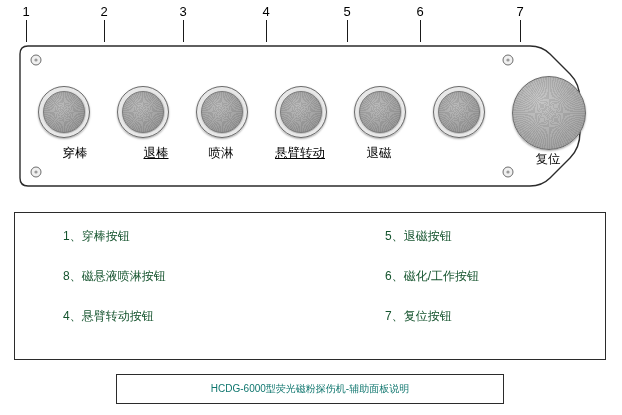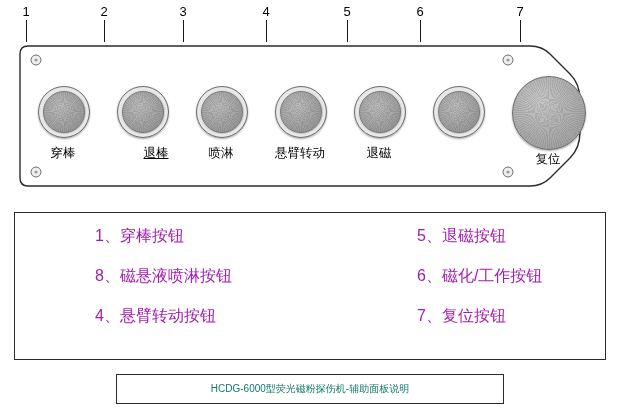--- a/index.html
+++ b/index.html
@@ -111,26 +111,25 @@
     border: 1px solid #2b2b2b;
     box-sizing: border-box;
   }
   .legend-col {
     position: absolute;
     top: 14px;
   }
   .legend-col.left { left: 48px; }
   .legend-col.right { left: 370px; }
   .legend-item {
-    font-size: 16px;
+    font-size: 12px;
     line-height: 18px;
     margin-bottom: 22px;
     white-space: nowrap;
-    color: #a21caf;
-    margin-left: 32px;
+    color: #14532d;
   }
 
   
   #caption {
     position: absolute;
     left: 116px;
     top: 374px;
     width: 388px;
     height: 30px;
     border: 1px solid #2b2b2b;
@@ -213,36 +212,36 @@
     <circle cx="22" cy="132" r="1.6" fill="#9a9a9a"></circle>
     <circle cx="494" cy="20" r="5" fill="#f0f0f0" stroke="#6d6d6d" stroke-width="1"></circle>
     <circle cx="494" cy="20" r="1.6" fill="#9a9a9a"></circle>
     <circle cx="494" cy="132" r="5" fill="#f0f0f0" stroke="#6d6d6d" stroke-width="1"></circle>
     <circle cx="494" cy="132" r="1.6" fill="#9a9a9a"></circle>
   </svg>
 
   <div class="btn" style="left:24px;  top:46px; width:50px; height:50px;">
     <div class="btn-inner"></div>
   </div>
-  <div class="btn-label" style="left:14px; top:106px; width:70px;">穿棒</div>
+  <div class="btn-label" style="left:26px; top:106px; width:70px;">穿棒</div>
 
   <div class="btn" style="left:103px; top:46px; width:50px; height:50px;">
     <div class="btn-inner"></div>
   </div>
   <div class="btn-label" style="left:107px; top:106px; width:70px;text-decoration:underline;">退棒</div>
 
   <div class="btn" style="left:182px; top:46px; width:50px; height:50px;">
     <div class="btn-inner"></div>
   </div>
   <div class="btn-label" style="left:172px; top:106px; width:70px;">喷淋</div>
 
   <div class="btn" style="left:261px; top:46px; width:50px; height:50px;">
     <div class="btn-inner"></div>
   </div>
-  <div class="btn-label" style="left:241px; top:106px; width:90px;">悬臂转动</div>
+  <div class="btn-label" style="left:241px; top:106px; width:90px;text-decoration:underline;">悬臂转动</div>
 
   <div class="btn" style="left:340px; top:46px; width:50px; height:50px;">
     <div class="btn-inner"></div>
   </div>
   <div class="btn-label" style="left:330px; top:106px; width:70px;">退磁</div>
 
   <div class="btn" style="left:419px; top:46px; width:50px; height:50px;">
     <div class="btn-inner"></div>
   </div>
 

